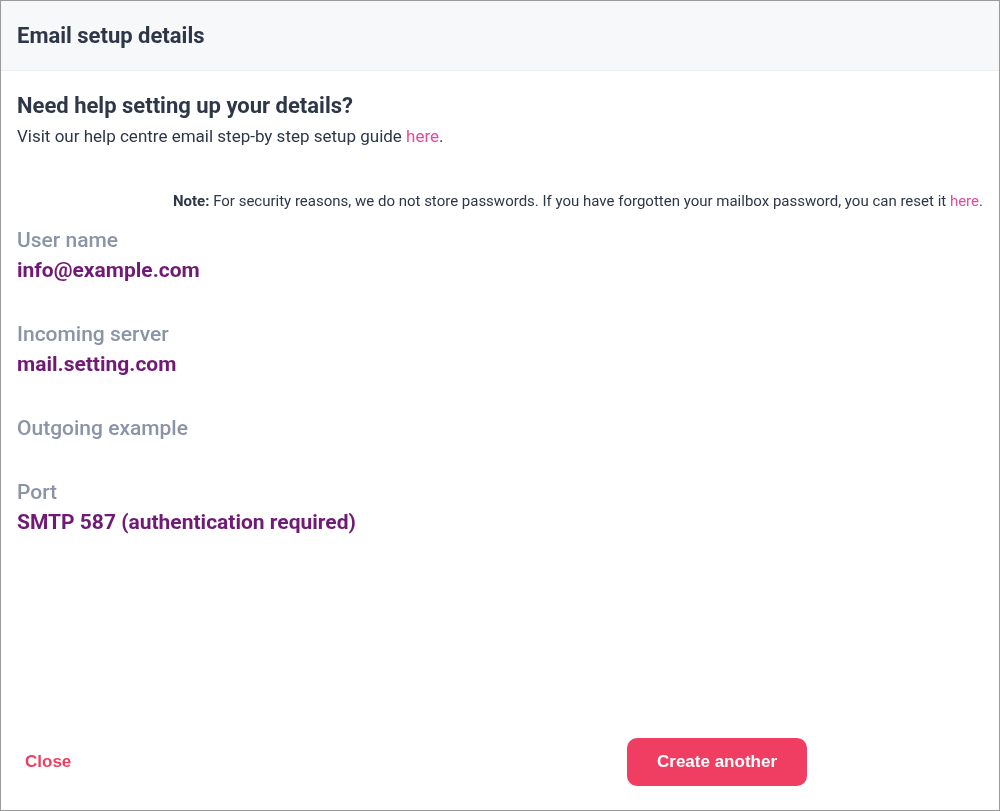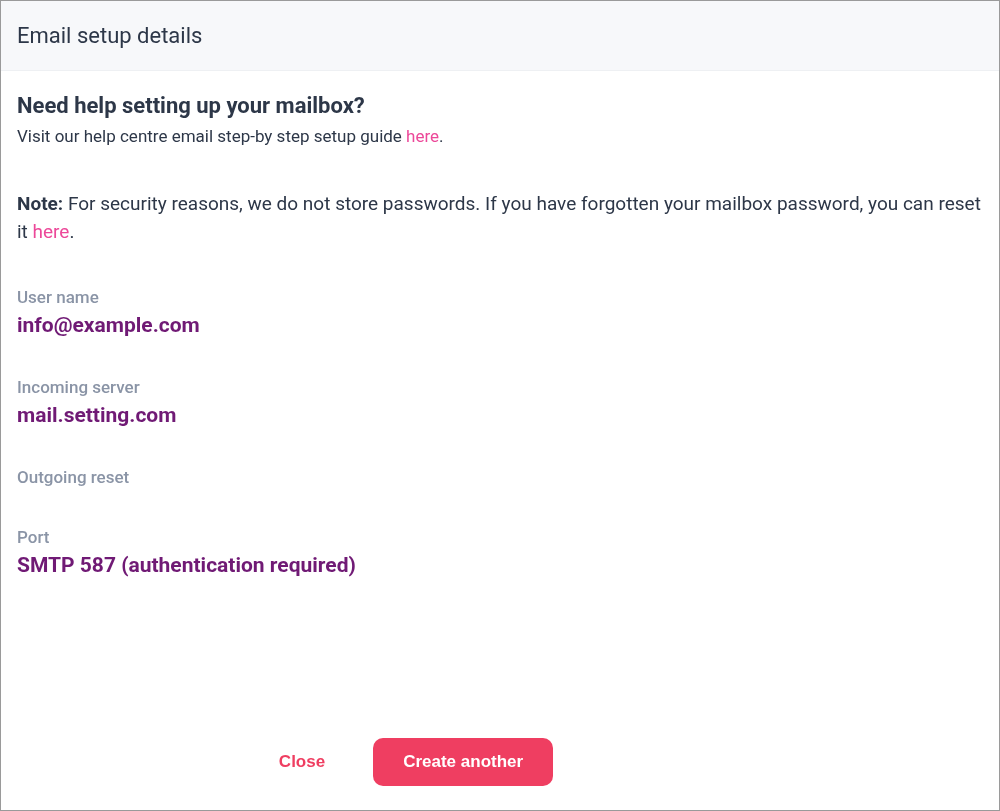--- a/index.html
+++ b/index.html
@@ -22,71 +22,72 @@
       display: flex;
       flex-direction: column;
     }
     .modal-header {
       background: #f7f8fa;
       padding: 22px 16px;
       border-bottom: 1px solid #eef0f3;
     }
     .modal-title {
       font-size: 22px;
-      font-weight: 400;
+      font-weight: 700;
       color: #2d3748;
     }
     .modal-body {
       padding: 22px 16px 0 16px;
       flex: 1;
       color: #2d3748;
     }
     .help-heading {
       font-size: 22px;
       font-weight: 700;
       color: #2d3748;
       margin-bottom: 6px;
     }
     .help-text {
       font-size: 17px;
       color: #2d3748;
       line-height: 1.5;
       margin-bottom: 40px;
     }
     .note-text {
-      font-size: 19px;
+      font-size: 15px;
       color: #2d3748;
       line-height: 1.5;
-      margin-bottom: 40px;
+      margin-bottom: 16px;
+      text-align: right;
     }
     .note-label {
       font-weight: 700;
     }
     .link {
       color: #ec4899;
       text-decoration: none;
       cursor: pointer;
     }
     .field {
       margin-bottom: 40px;
     }
     .field-label {
-      font-size: 17px;
+      font-size: 21px;
       color: #8a94a6;
       font-weight: 500;
       margin-bottom: 6px;
     }
     .field-value {
       font-size: 21px;
       font-weight: 700;
       color: #701a75;
     }
     .modal-footer {
       display: flex;
-      justify-content: center;
+      justify-content: space-between;
       align-items: center;
       gap: 40px;
       padding: 20px 32px 24px 16px;
     }
     .btn-close {
       background: transparent;
       border: none;
       color: #ef3e61;
       font-size: 17px;
       font-weight: 600;
@@ -107,21 +108,21 @@
   </style>
 </head>
 <body>
 
 <div class="modal">
   <div class="modal-header">
     <h1 class="modal-title">Email setup details</h1>
   </div>
 
   <div class="modal-body">
-    <h2 class="help-heading">Need help setting up your mailbox?</h2>
+    <h2 class="help-heading">Need help setting up your details?</h2>
     <p class="help-text">
       <span>Visit our help centre email step-by step setup guide </span><a class="link">here</a><span>.</span>
     </p>
 
     <p class="note-text">
       <span class="note-label">Note:</span><span> For security reasons, we do not store passwords. If you have forgotten your mailbox password, you can reset it </span><a class="link">here</a><span>.</span>
     </p>
 
     <div class="field">
       <div class="field-label">User name</div>
@@ -130,21 +131,21 @@
 
     <div class="field">
       <div class="field-label">Incoming server</div>
       <div class="field-value">mail.setting.com</div>
     </div>
 
     <div class="field">
     </div>
 
     <div class="field">
-      <div class="field-label">Outgoing reset</div>
+      <div class="field-label">Outgoing example</div>
     </div>
 
     <div class="field">
       <div class="field-label">Port</div>
       <div class="field-value">SMTP 587 (authentication required)</div>
     </div>
   </div>
 
   <div class="modal-footer">
     <button class="btn-close">Close</button>

